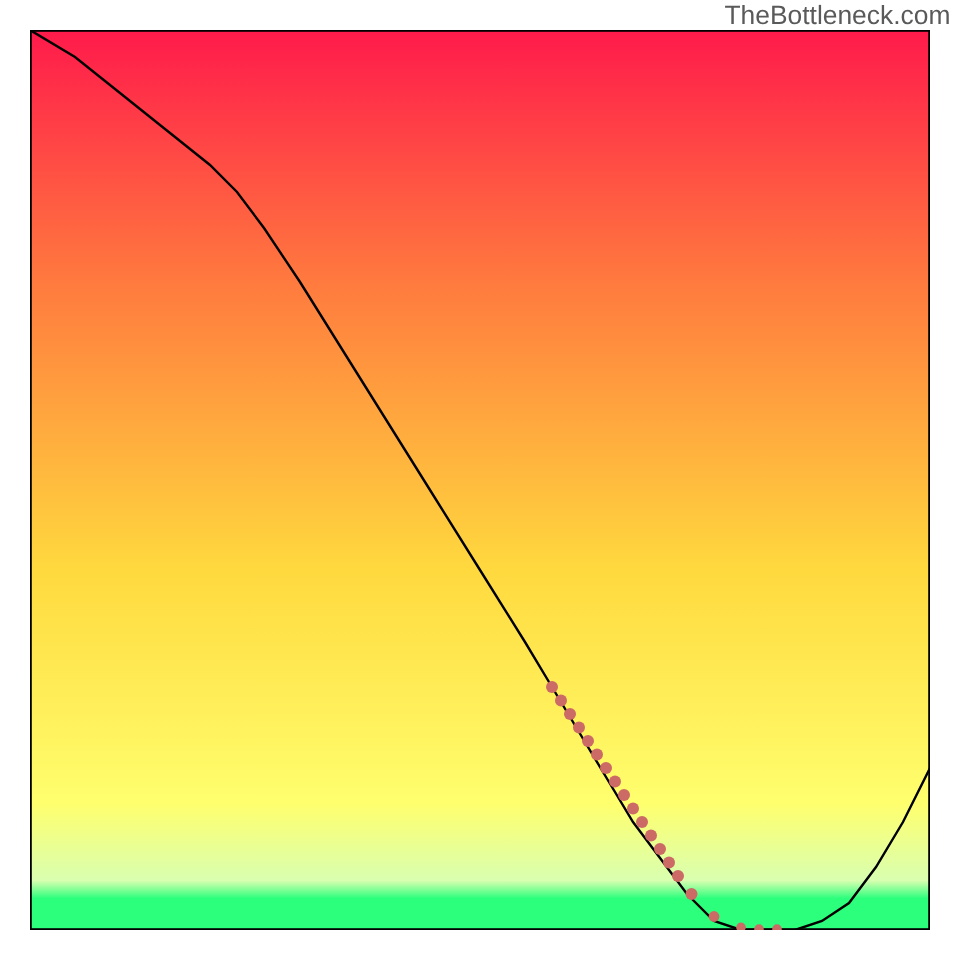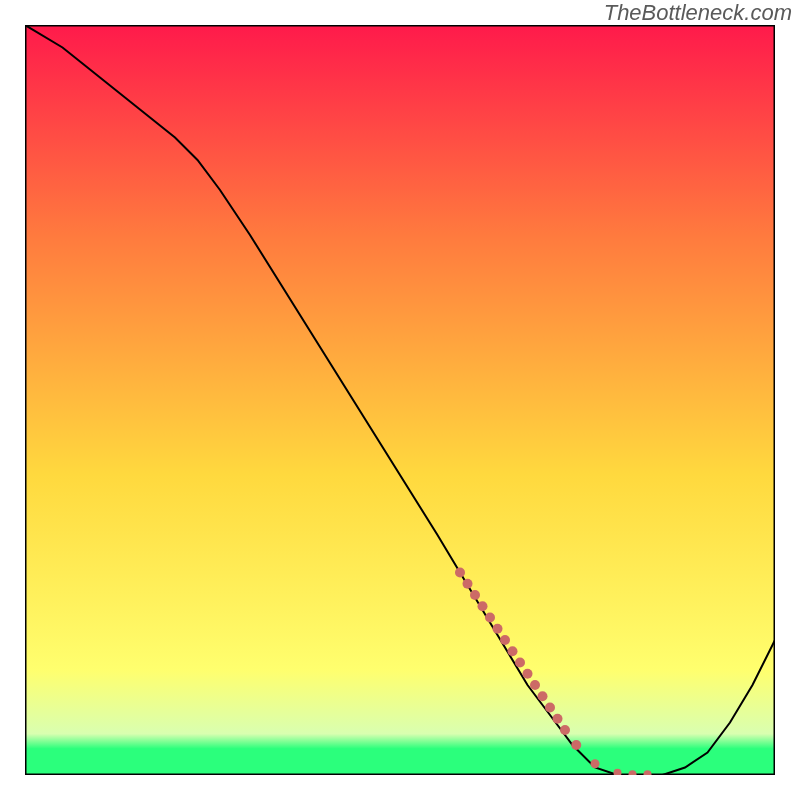--- a/index.html
+++ b/index.html
@@ -8,21 +8,20 @@
     width: 800px;
     height: 800px;
     background: #ffffff;
     overflow: hidden;
     font-family: Arial, Helvetica, sans-serif;
   }
   .frame {
     position: relative;
     width: 800px;
     height: 800px;
-    font-style: italic;
   }
   .watermark {
     position: absolute;
     top: 0px;
     right: 8px;
     color: #5a5a5a;
     font-size: 22px;
     font-weight: 400;
     letter-spacing: 0px;
     user-select: none;

